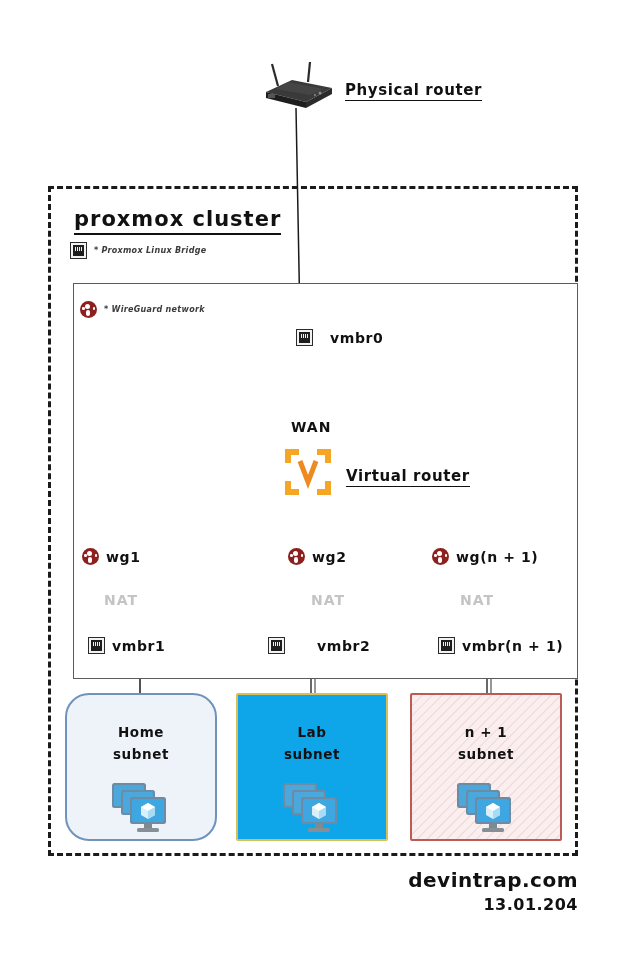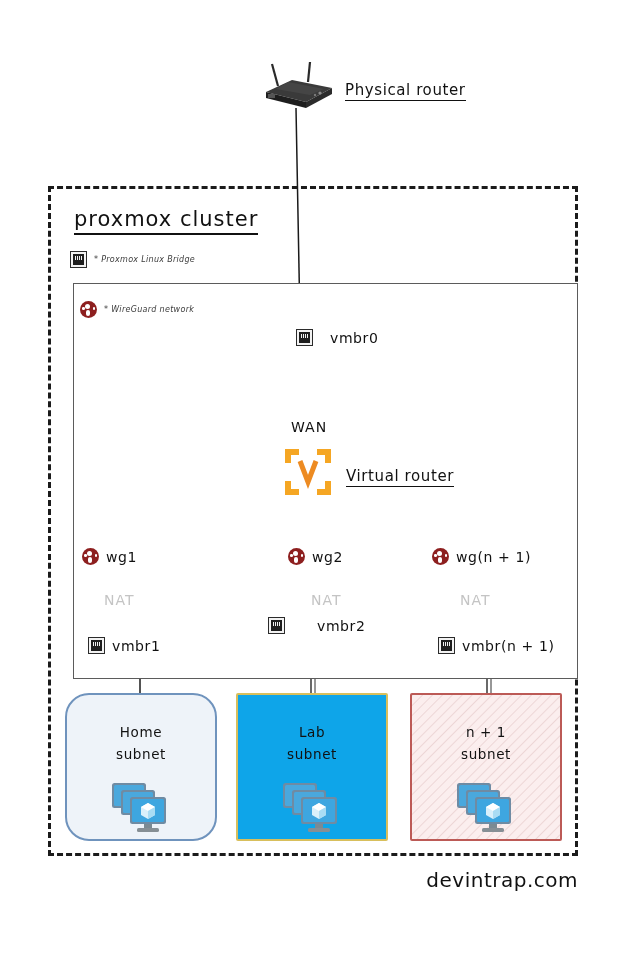--- a/index.html
+++ b/index.html
@@ -2,21 +2,21 @@
 <html><head>
 <meta charset="utf-8">
 <title>Proxmox Cluster Network Diagram</title>
 <style>
   html,body{margin:0;padding:0;background:#ffffff;}
   body{
     font-family:"DejaVu Sans", sans-serif;
     width:633px;height:966px;position:relative;overflow:hidden;
     color:#1a1a1a;
   }
-  .stage{position:absolute;left:0;top:0;width:562px;height:966px;}
+  .stage{position:absolute;left:0;top:0;width:562px;height:966px;font-weight:bold;}
 
   
   .abs{position:absolute;}
 
   
   .hand{font-family:"DejaVu Sans", sans-serif;letter-spacing:.5px;}
   .title-underline{
     font-size:21px;color:#111;border-bottom:2px solid #111;
     padding-bottom:2px;display:inline-block;letter-spacing:1px;
   }
@@ -152,21 +152,21 @@
   <div class="abs hand" style="left:345px;top:80px;">
     <span class="label-underline">Physical router</span>
   </div>
 
   <div class="cluster-box"></div>
 
   <div class="abs hand" style="left:74px;top:207px;">
     <span class="title-underline">proxmox cluster</span>
   </div>
 
-  <div class="abs row-flex" style="left:70px;top:251px;">
+  <div class="abs row-flex" style="left:70px;top:242px;">
     <span class="bridge-icon"></span>
     <span class="legend-label">* Proxmox Linux Bridge</span>
   </div>
 
   <div class="inner-panel"></div>
 
   <div class="abs row-flex" style="left:80px;top:301px;">
     <span class="wg-icon">
       <span class="wg-dot-l"></span>
         <span class="wg-dot-r"></span>
@@ -225,21 +225,21 @@
 
   <div class="abs hand nat-label" style="left:104px;top:592px;">NAT</div>
   <div class="abs hand nat-label" style="left:311px;top:592px;">NAT</div>
   <div class="abs hand nat-label" style="left:460px;top:592px;">NAT</div>
 
   <div class="abs row-flex" style="left:88px;top:637px;">
     <span class="bridge-icon"></span>
     <span class="node-label">vmbr1</span>
   </div>
 
-  <div class="abs row-flex" style="left:268px;top:617px;gap:32px;">
+  <div class="abs row-flex" style="left:268px;top:637px;gap:32px;">
     <span class="bridge-icon"></span>
     <span class="node-label">vmbr2</span>
   </div>
 
   <div class="abs row-flex" style="left:438px;top:637px;">
     <span class="bridge-icon"></span>
     <span class="node-label">vmbr(n + 1)</span>
   </div>
 
   <div class="subnet" style="left:65px;border-color:#6f93bd;background:#eef3f9;border-radius:24px;">
@@ -325,14 +325,15 @@
             <path d="M38,30 L45,26 L45,34 L38,38 Z" fill="#a9dcf4"></path>
           </g>
           <rect x="34" y="43" width="8" height="5" fill="#7b8a93"></rect>
           <rect x="27" y="47" width="22" height="4" rx="1.6" fill="#868f95"></rect>
         </g>
       </svg>
     </div>
   </div>
 
   <div class="abs hand footer-site" style="left:338px;top:868px;width:240px;">devintrap.com</div>
+  <div class="abs hand footer-date" style="left:338px;top:895px;width:240px;">13.01.204</div>
 
 </div>
 
 </body></html>

